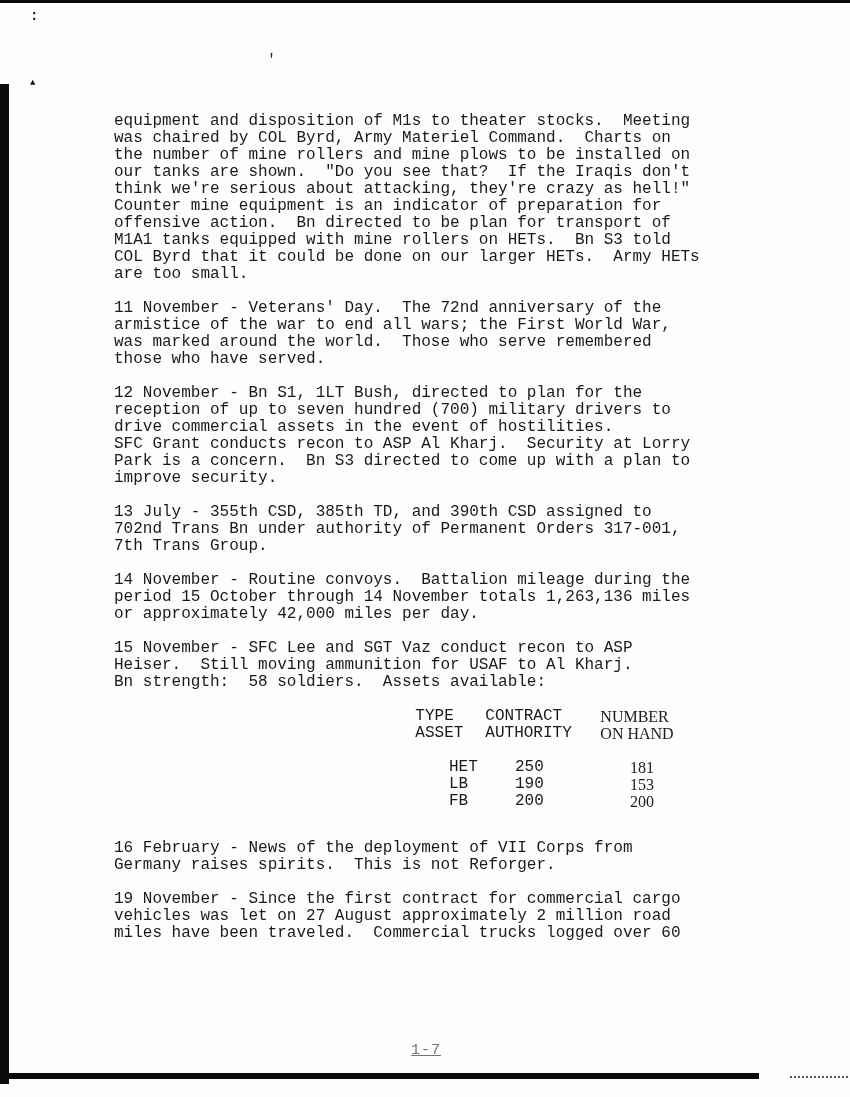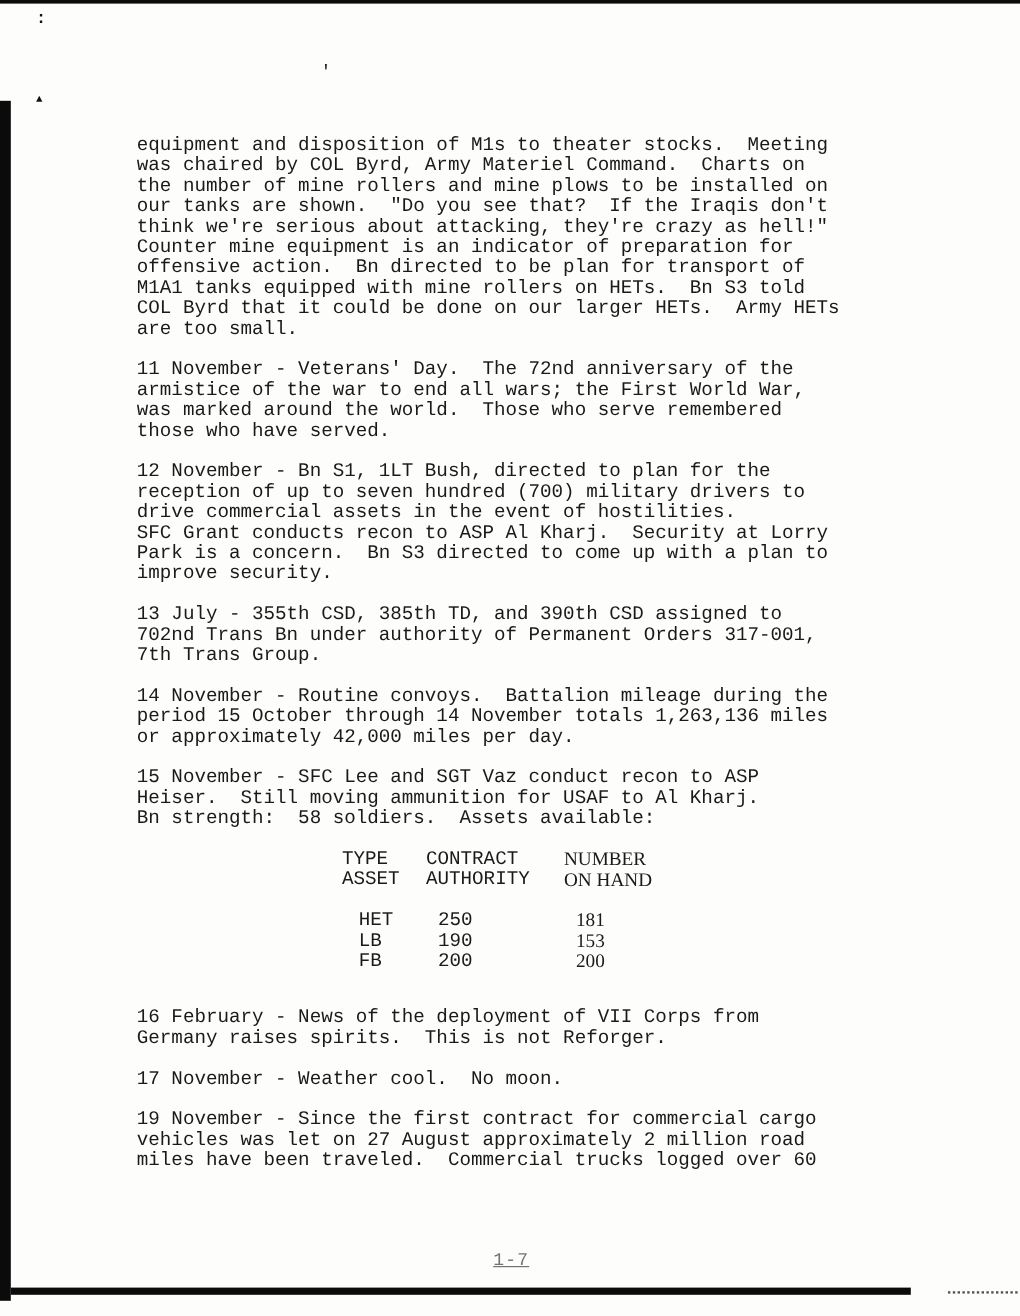--- a/index.html
+++ b/index.html
@@ -76,20 +76,21 @@
     white-space: pre;
     margin: 0 0 17px 0;
   }
   
   .asset-table {
     margin: 8px 0 30px 171px;
   }
   .t-row {
     display: flex;
     line-height: 17px;
+    justify-content: center;
   }
   .t-head {
     margin-bottom: 17px;
   }
   .cell {
     white-space: pre;
     box-sizing: border-box;
   }
   .c1 { width: 70px; }
   .c2 { width: 115px; }
@@ -175,21 +176,20 @@
         <div class="t-row">
           <span class="cell c1">FB</span>
           <span class="cell c2">200</span>
           <span class="cell c3">200</span>
         </div>
       </div>
     </div>
 
     <p class="para">16 February - News of the deployment of VII Corps from
 Germany raises spirits.  This is not Reforger.</p>
-    <p class="para">17 November - Weather cool.  No moon.</p>
     <p class="para">19 November - Since the first contract for commercial cargo
 vehicles was let on 27 August approximately 2 million road
 miles have been traveled.  Commercial trucks logged over 60</p>
   </div>
 
   <div class="page-number">1-7</div>
 
 </div>
 
 </body></html>

